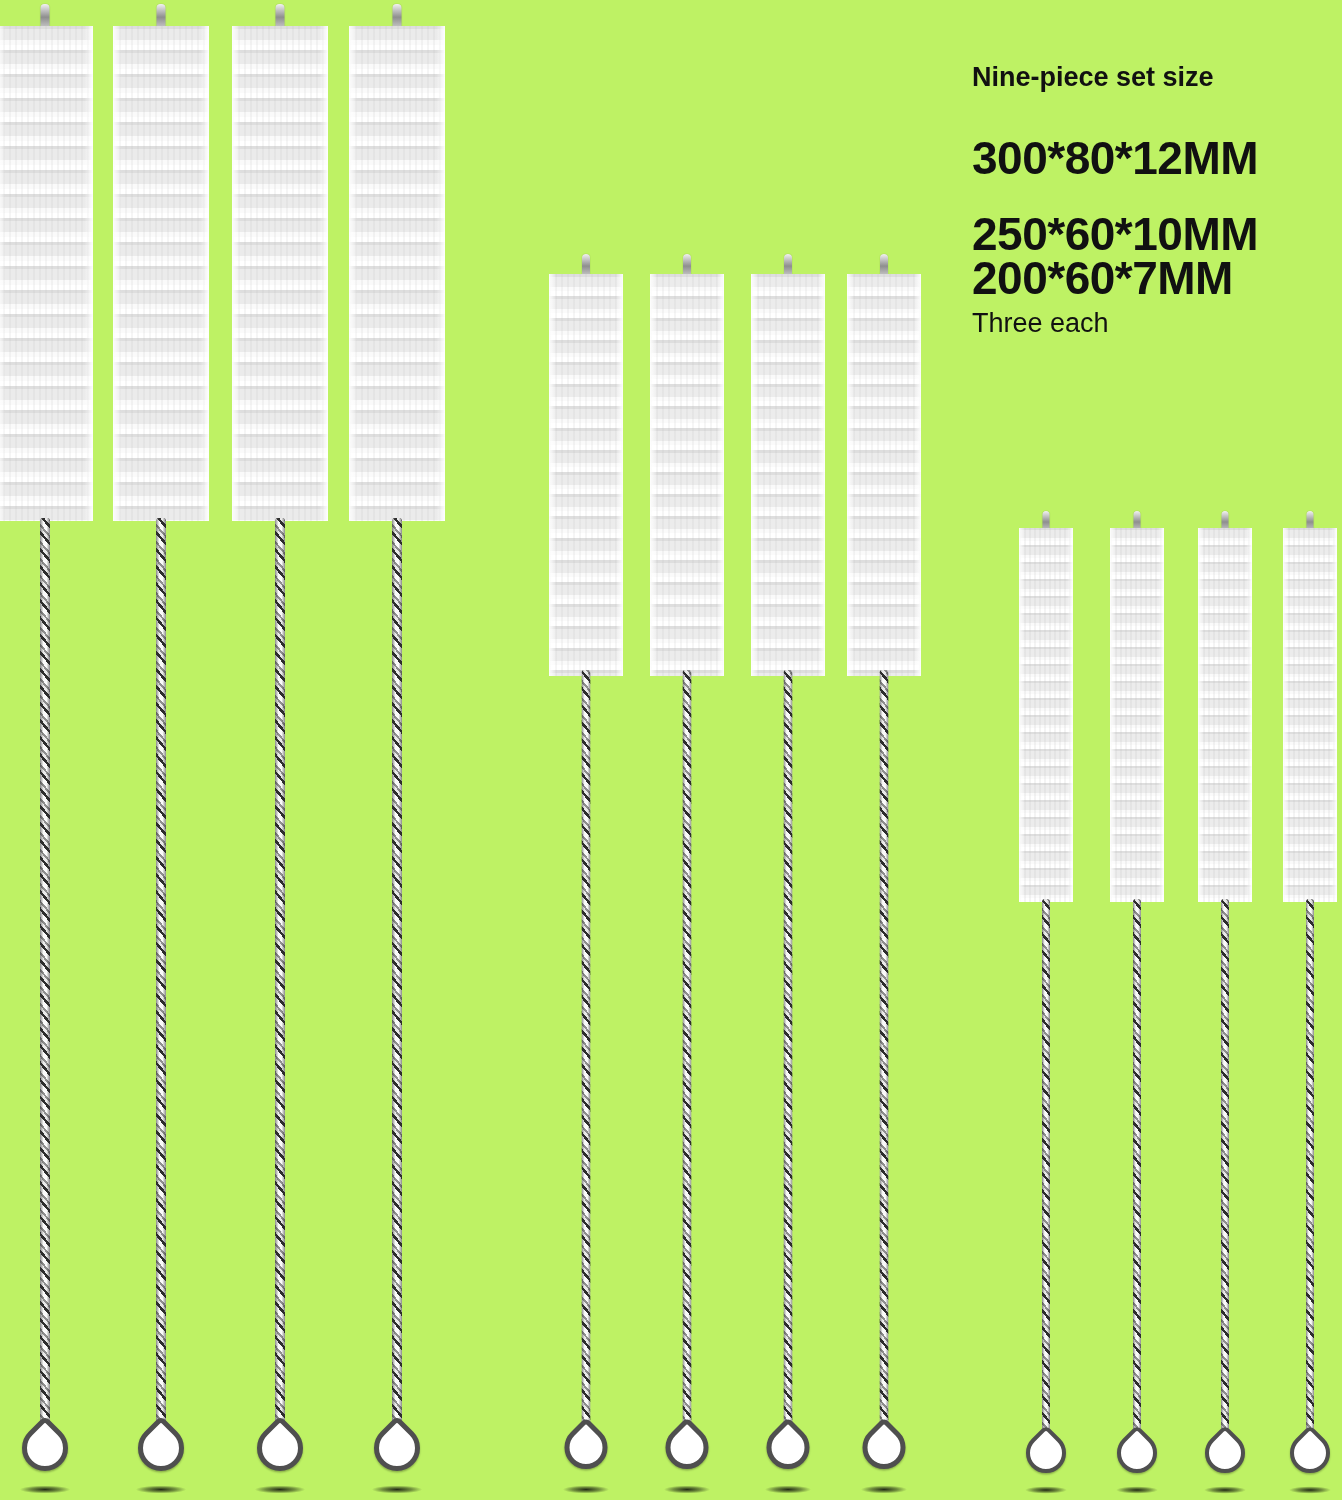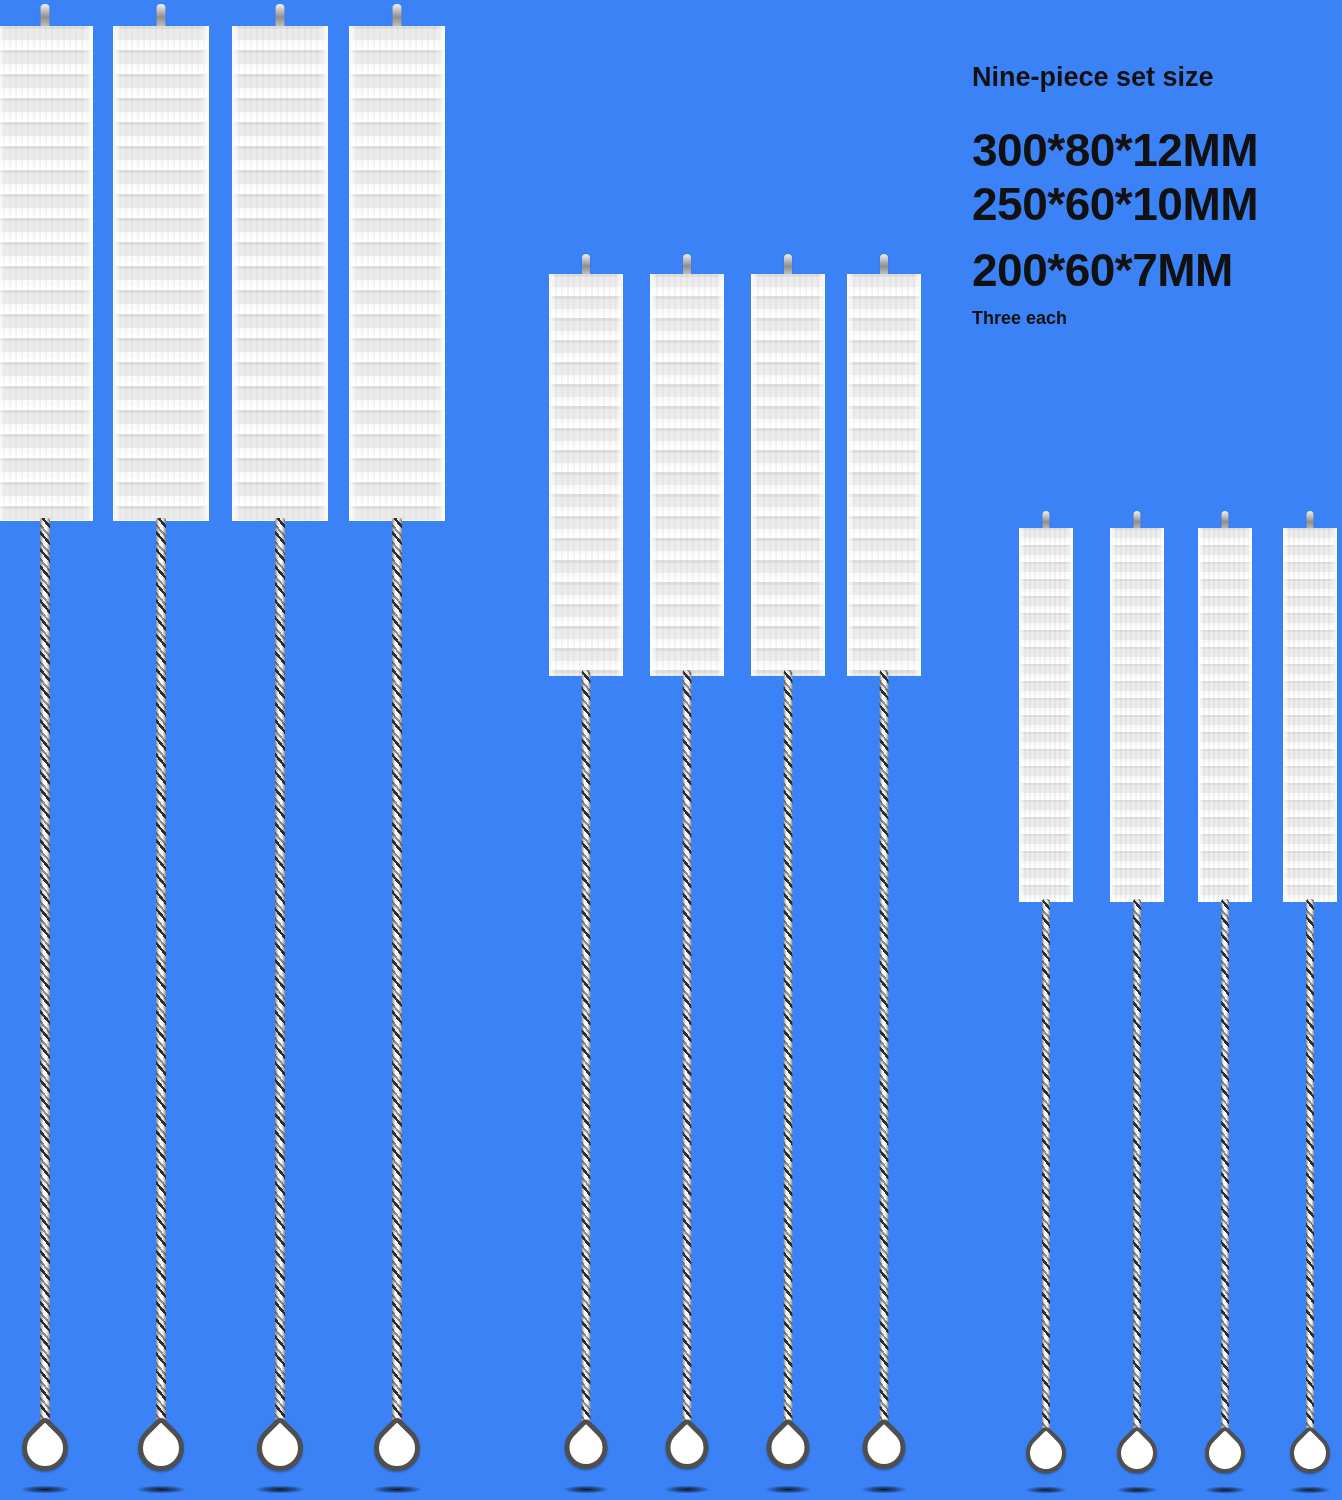--- a/index.html
+++ b/index.html
@@ -1,19 +1,19 @@
 <!DOCTYPE html>
 <html><head>
 <meta charset="utf-8">
 <style>
   * { margin:0; padding:0; box-sizing:border-box; }
   html,body { background:#ffffff; }
   .page {
     position:relative; width:1342px; height:1500px;
-    background:#3b82f6; overflow:hidden;
+    background:#bef264; overflow:hidden;
     font-family:"Liberation Sans", sans-serif;
   }
 
   
   .brush { position:absolute; }
   .brush > div { position:absolute; }
 
   .tip {
     left:50%; transform:translateX(-50%); top:0;
     background:linear-gradient(180deg,#f2f2f2,#8e8e8e 55%,#c9c9c9);
@@ -111,27 +111,28 @@
   
   .annotation { position:absolute; left:972px; top:0; width:366px; color:#111111; }
   .annotation .heading {
     position:absolute; top:62px; left:0;
     font-size:27px; font-weight:700; white-space:nowrap;
   }
   .annotation .size-line {
     position:absolute; left:0;
     font-size:46px; font-weight:700; line-height:60px; white-space:nowrap;
     letter-spacing:-0.5px;
+    margin-top:8px;
   }
   .annotation .s1 { top:120px; }
-  .annotation .s2 { top:174px; }
+  .annotation .s2 { top:196px; }
   .annotation .s3 { top:240px; }
   .annotation .note {
     position:absolute; top:308px; left:0;
-    font-size:18px; font-weight:700; white-space:nowrap;
+    font-size:27px; font-weight:400; white-space:nowrap;
   }
 </style>
 </head>
 <body>
 
 <div class="page">
 
   <div class="brush b-lg" style="left:-3px">
     <div class="tip"></div>
     <div class="head">

